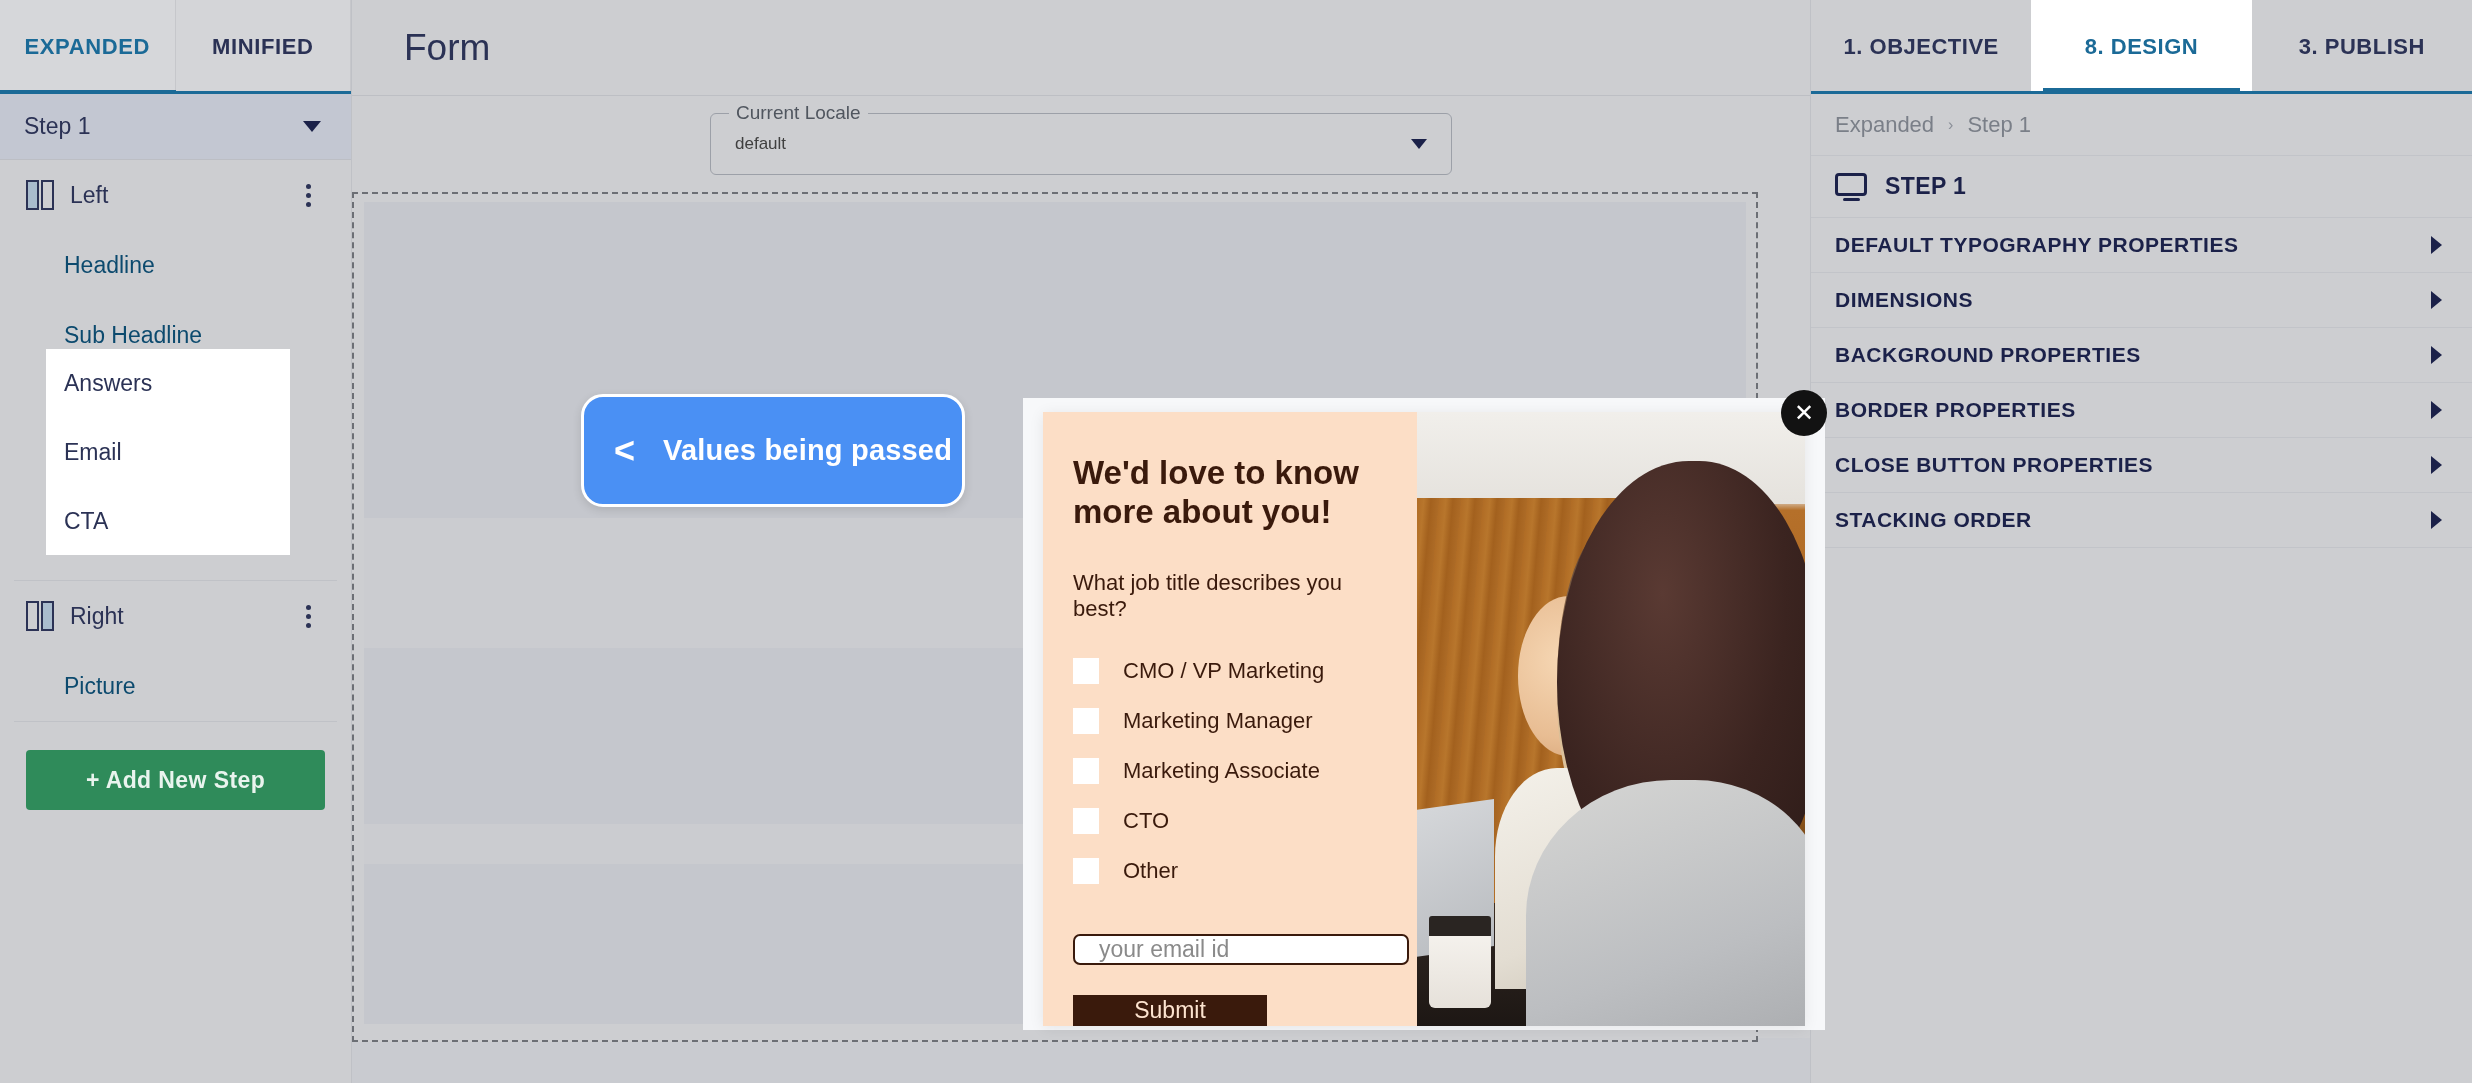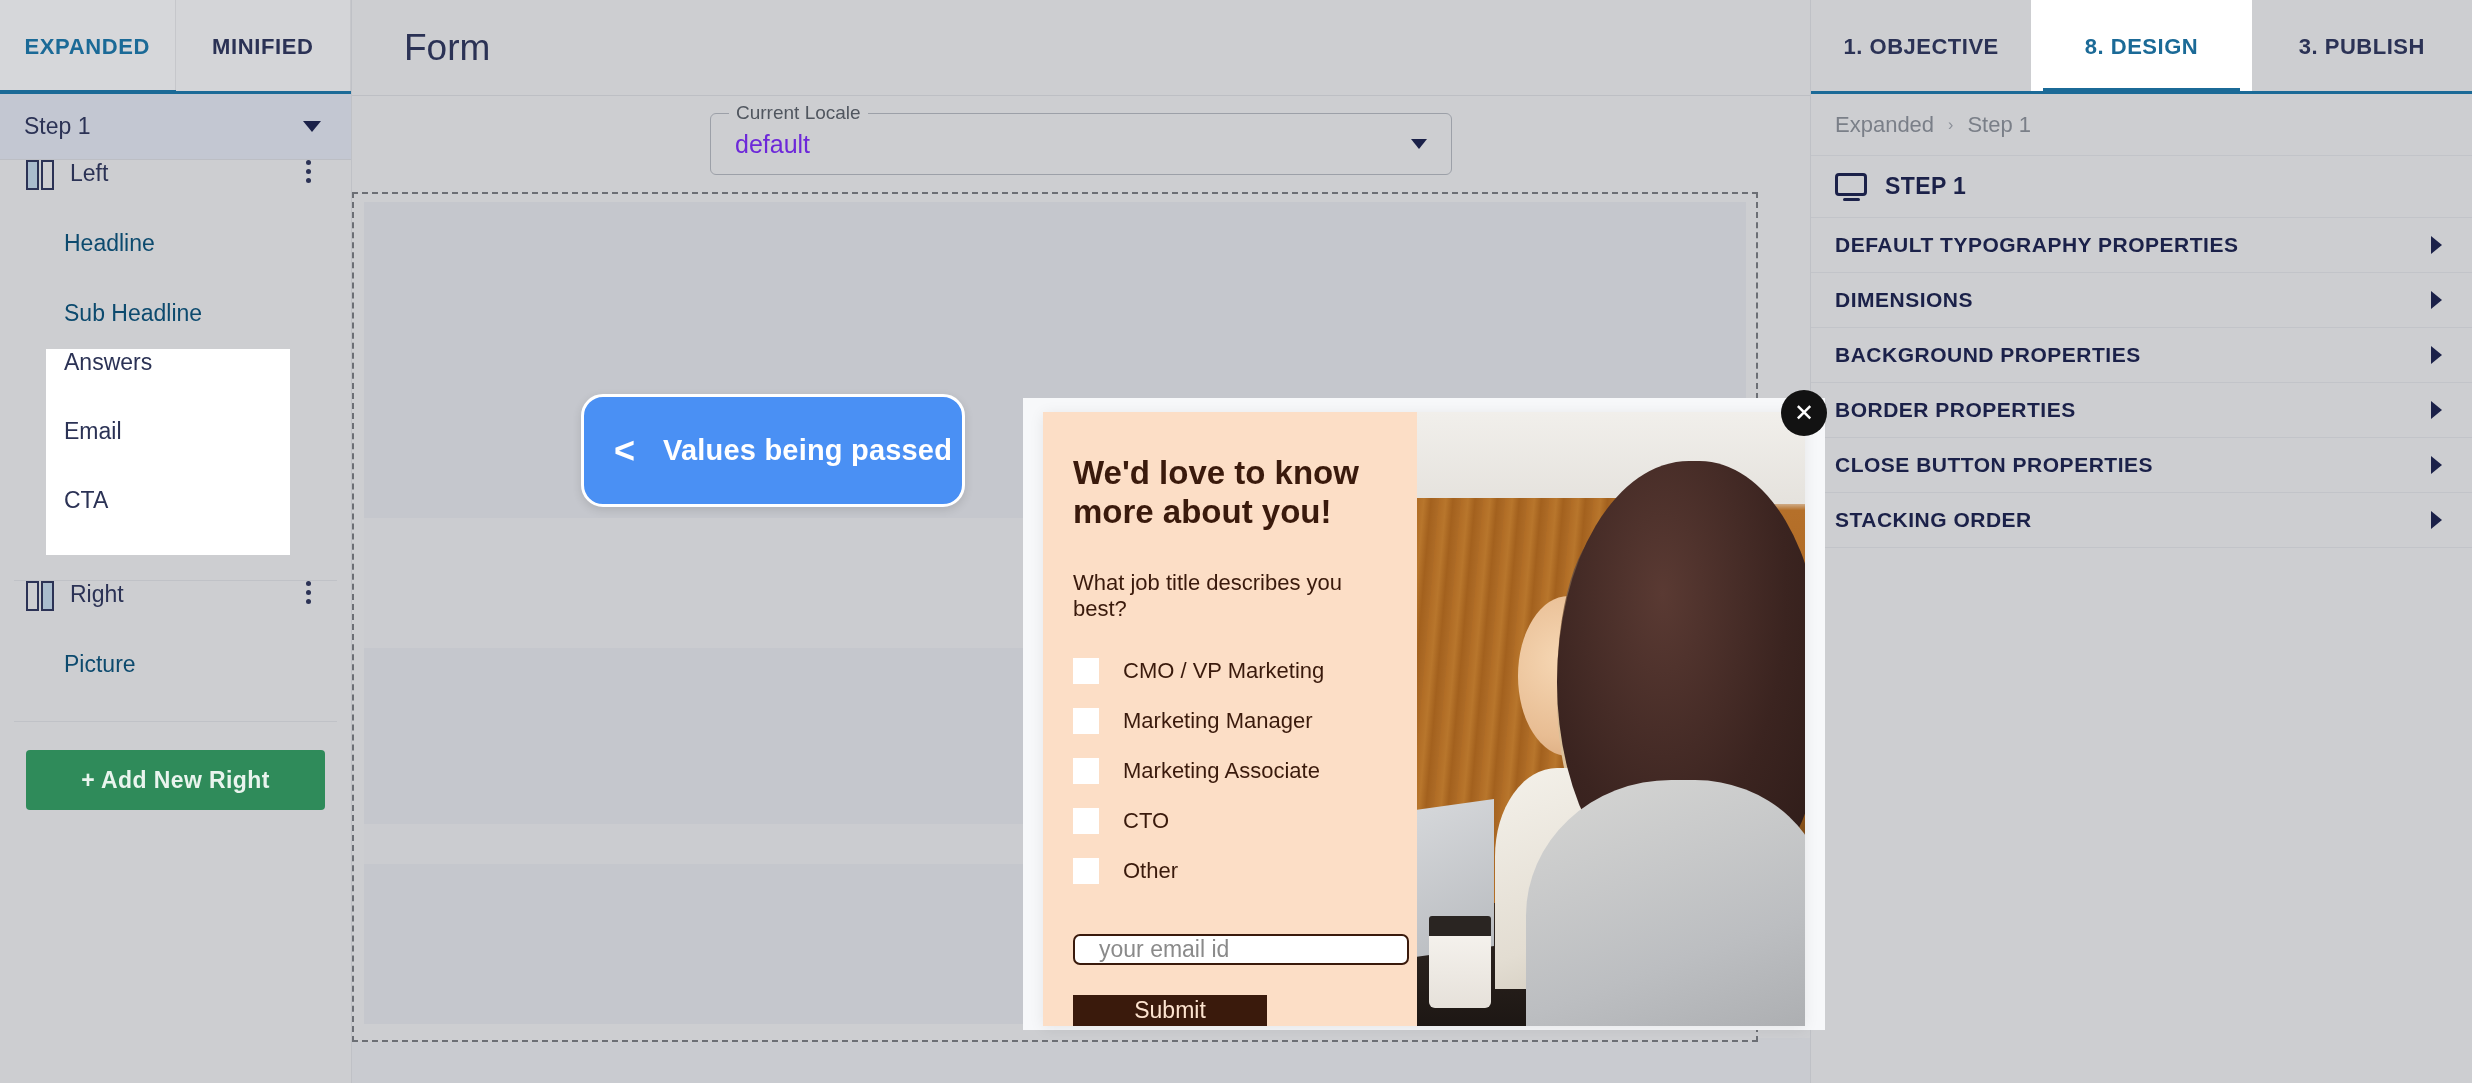--- a/index.html
+++ b/index.html
@@ -46,21 +46,21 @@
   }
   .step-select span { font-size: 23px; color: #2b3255; }
   .caret-down {
     width: 0; height: 0;
     border-left: 9px solid transparent; border-right: 9px solid transparent;
     border-top: 11px solid #1b2149;
   }
 
   .layer-group { position: relative; }
   .layer-row {
-    height: 70px; display: flex; align-items: flex-start;
+    height: 70px; display: flex; align-items: center;
     padding: 0 30px 0 26px; cursor: pointer; position: relative;
   }
   .layer-row.child { padding-left: 64px; }
   .layer-label { font-size: 23px; color: #2b3255; flex: 1; }
   .layer-row.child .layer-label { font-size: 23px; color: #0c4a6e; }
   .col-icon { width: 30px; height: 30px; display: flex; margin-right: 14px; }
   .col-icon i {
     display: block; width: 13px; height: 30px;
     border: 2px solid #2b3255; background: transparent;
   }
@@ -105,21 +105,21 @@
   .locale-box {
     position: relative; width: 742px; height: 62px;
     border: 1px solid #9ca0a8; border-radius: 6px;
     display: flex; align-items: center; padding: 0 24px; cursor: pointer;
   }
   .locale-legend {
     position: absolute; top: -12px; left: 18px;
     background: #cdced1; padding: 0 7px;
     font-size: 19px; color: #50565f;
   }
-  .locale-value { font-size: 25px; color: #6d28d9; flex: 1; }
+  .locale-value { font-size: 17px; color: #404040; flex: 1; }
   .locale-caret {
     width: 0; height: 0; border-left: 8px solid transparent;
     border-right: 8px solid transparent; border-top: 10px solid #1b2149;
   }
   .edit-in {
     position: absolute; left: 1605px; display: flex;
     align-items: center; gap: 18px;
   }
   .edit-in-label { font-size: 25px; color: #50565f; }
   .icon-desktop { width: 38px; height: 34px; position: relative; cursor: pointer; }
@@ -374,21 +374,21 @@
           </span>
       </div>
       <div class="layer-row child">
         <span class="layer-label">Picture</span>
       </div>
     </div>
 
     <div class="group-divider"></div>
 
     <div class="add-step-wrap">
-      <button class="add-step-btn">+ Add New Right</button>
+      <button class="add-step-btn">+ Add New Step</button>
     </div>
 
     <div class="highlight-panel">
       <div class="layer-row">
         <span class="layer-label">Answers</span>
       </div>
       <div class="layer-row">
         <span class="layer-label">Email</span>
       </div>
       <div class="layer-row">

